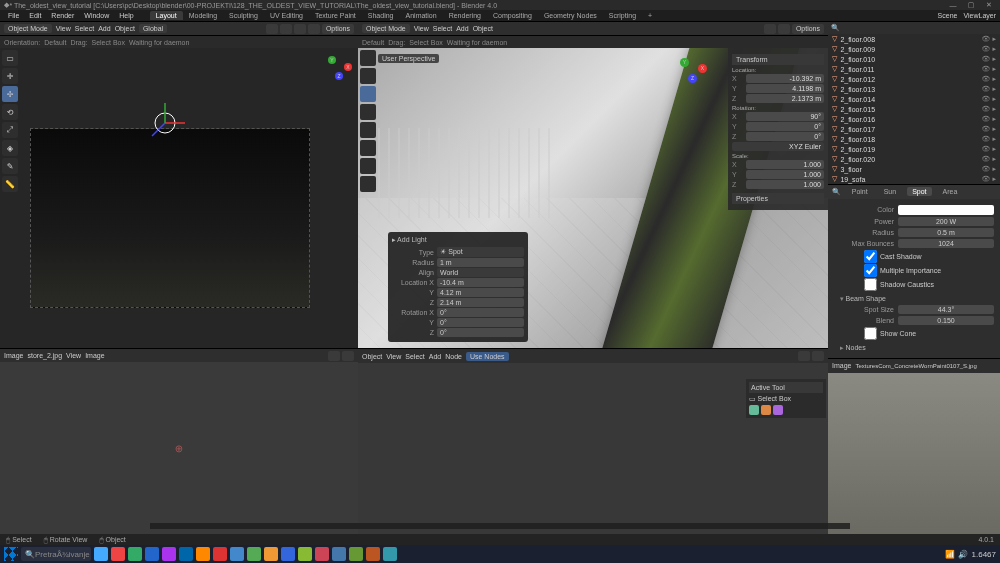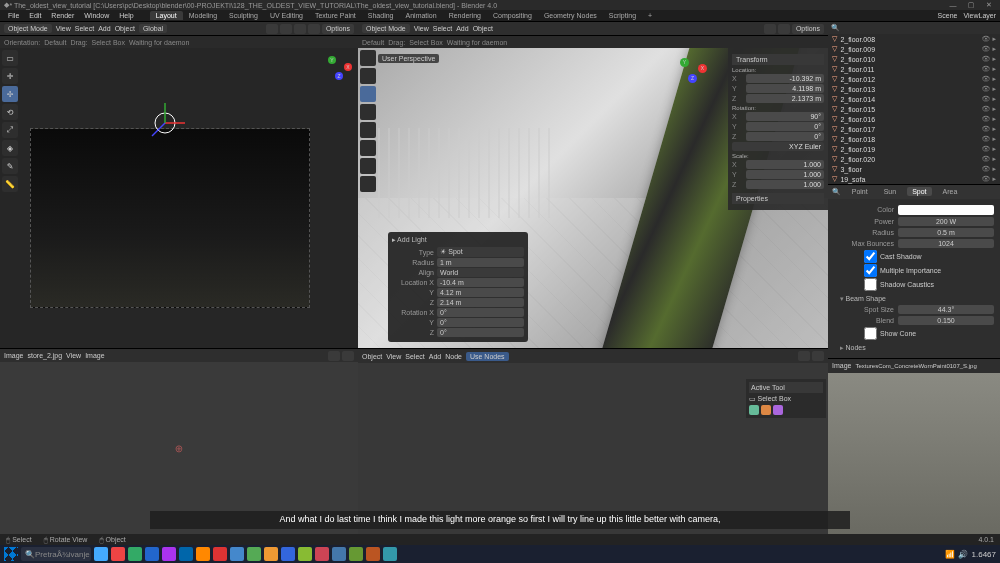--- a/index.html
+++ b/index.html
@@ -584,21 +584,20 @@
       <div class="img-r-header">
         <span>Image</span>
         <span class="sel" style="font-size:6px">TexturesCom_ConcreteWornPaint0107_S.jpg</span>
       </div>
       <div class="img-r-body"></div>
     </div>
   </div>
 </div>
 
 <div class="subtitle">
-  <div>And what I do last time I think I made this light more orange so first I will try line up this little better with camera,</div>
 </div>
 
 <div class="udemy-logo">ûdemy</div>
 
 <div class="statusbar">
   <span>🖱 <span>Select</span></span>
   <span>🖱 <span>Rotate View</span></span>
   <span>🖱 <span>Object</span></span>
   <span class="right">4.0.1</span>
 </div>

